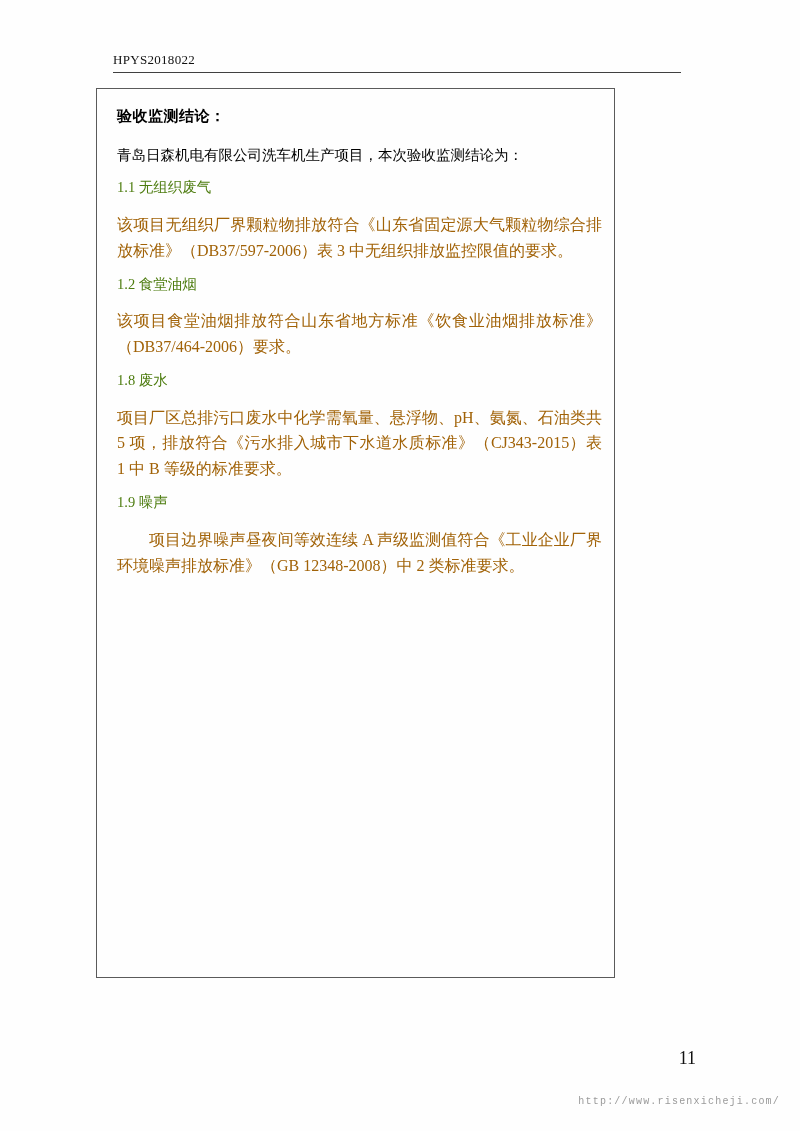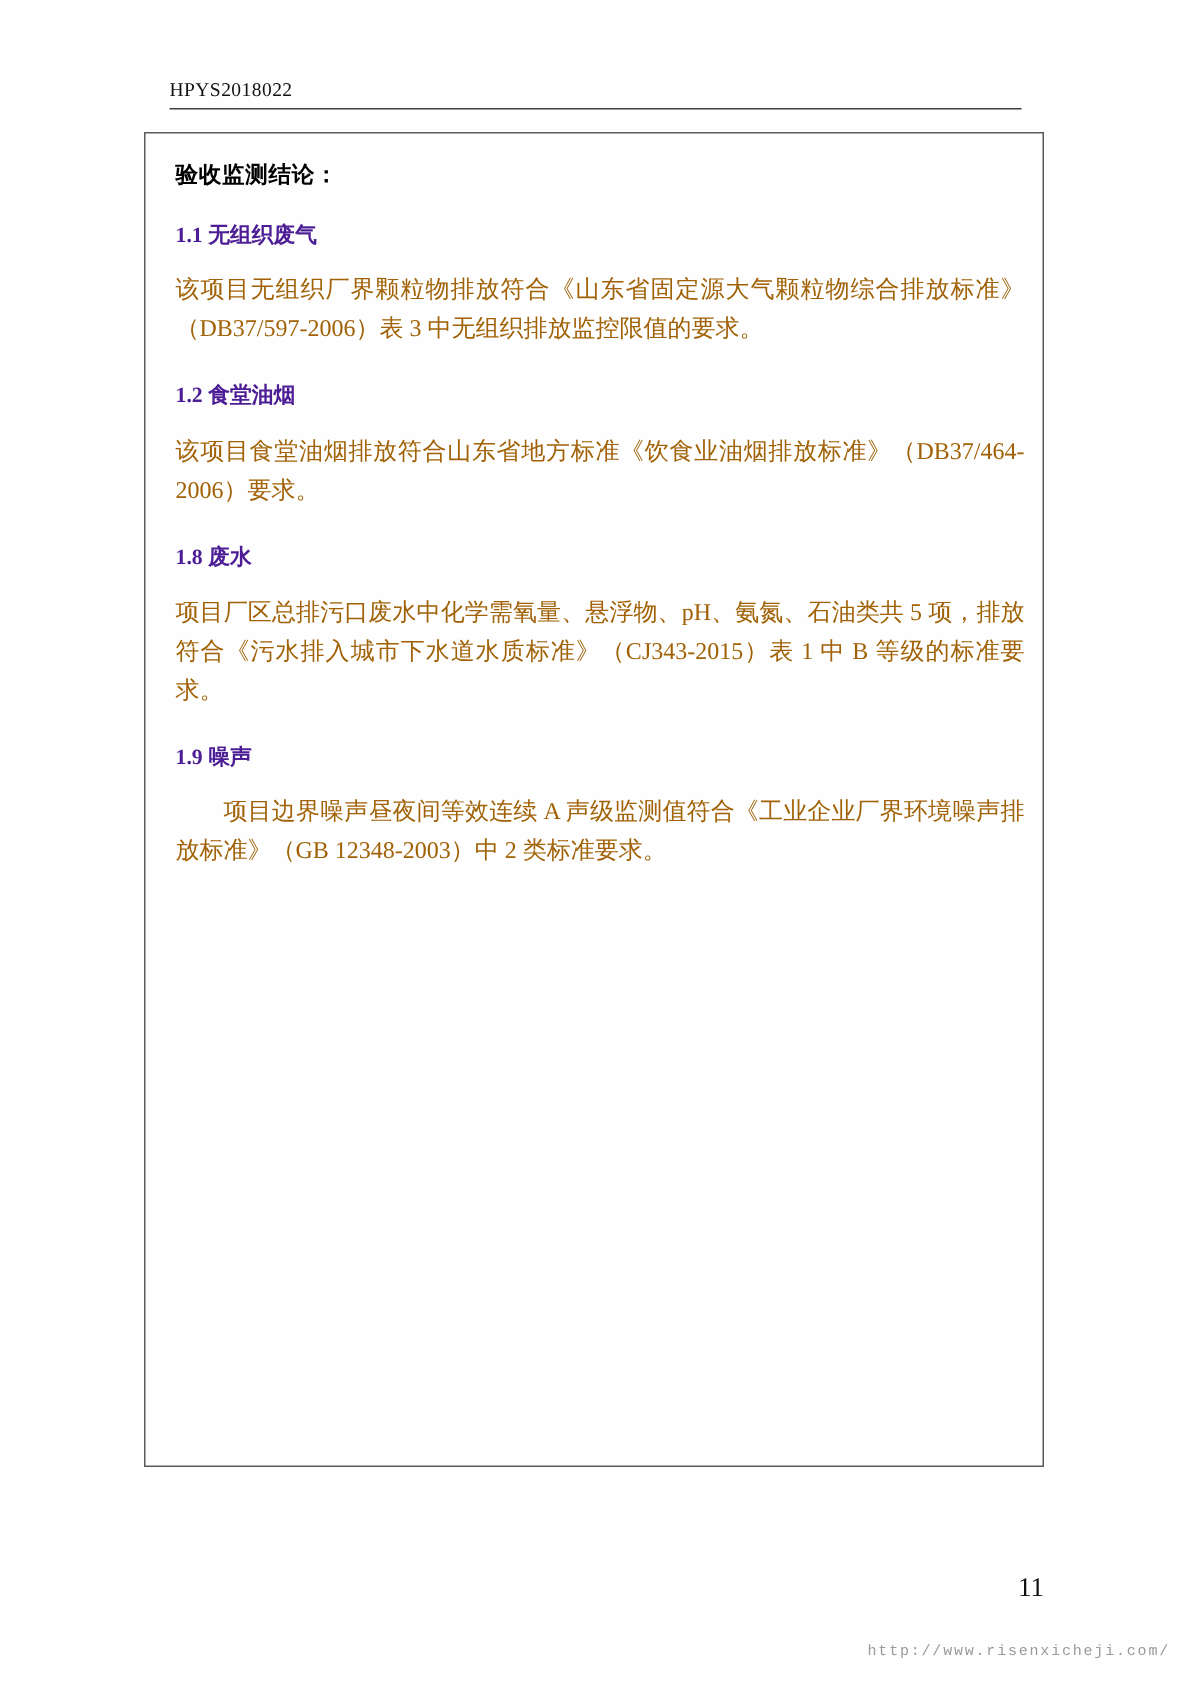--- a/index.html
+++ b/index.html
@@ -33,21 +33,21 @@
     color: #111;
     padding-bottom: 4px;
     border-bottom: 1px solid #404040;
   }
 
   
   .content-box {
     position: absolute;
     left: 96px;
     top: 88px;
-    width: 600px;
+    width: 519px;
     height: 890px;
     border: 1px solid #5a5a5a;
     box-sizing: border-box;
     padding: 18px 12px 0 20px;
   }
 
   .section-title {
     font-family: "Liberation Sans", sans-serif;
     font-weight: bold;
     font-size: 15px;
@@ -62,23 +62,22 @@
     margin: 0 0 2px 0;
     text-align: justify;
     color: #000;
   }
   .para.lead {
     margin-bottom: 8px;
   }
   .sub-head {
     font-size: 14.5px;
     line-height: 1.62;
-    margin: 20px 0 0 0;
-    color: #4c1d95;
-    font-weight: bold;
+    margin: 9px 0 0 0;
+    color: #4d7c0f;
   }
   .body-text {
     font-size: 16px;
     line-height: 1.62;
     margin: 12px 0 4px 0;
     text-align: justify;
     color: #a16207;
   }
   .indent {
     text-indent: 2em;
@@ -109,32 +108,33 @@
 <body>
 
 <div class="page">
 
   <div class="header">HPYS2018022</div>
 
   <div class="content-box">
 
     <div class="section-title">验收监测结论：</div>
 
+    <p class="para lead">青岛日森机电有限公司洗车机生产项目，本次验收监测结论为：</p>
 
     <p class="sub-head">1.1 无组织废气</p>
     <p class="body-text">该项目无组织厂界颗粒物排放符合《山东省固定源大气颗粒物综合排放标准》（DB37/597-2006）表 3 中无组织排放监控限值的要求。</p>
 
     <p class="sub-head">1.2 食堂油烟</p>
     <p class="body-text">该项目食堂油烟排放符合山东省地方标准《饮食业油烟排放标准》（DB37/464-2006）要求。</p>
 
     <p class="sub-head">1.8 废水</p>
     <p class="body-text">项目厂区总排污口废水中化学需氧量、悬浮物、pH、氨氮、石油类共 5 项，排放符合《污水排入城市下水道水质标准》（CJ343-2015）表 1 中 B 等级的标准要求。</p>
 
     <p class="sub-head">1.9 噪声</p>
-    <p class="body-text indent">项目边界噪声昼夜间等效连续 A 声级监测值符合《工业企业厂界环境噪声排放标准》（GB 12348-2003）中 2 类标准要求。</p>
+    <p class="body-text indent">项目边界噪声昼夜间等效连续 A 声级监测值符合《工业企业厂界环境噪声排放标准》（GB 12348-2008）中 2 类标准要求。</p>
 
   </div>
 
   <div class="page-number">11</div>
 
   <div class="watermark">http://www.risenxicheji.com/</div>
 
 </div>
 
 </body></html>

